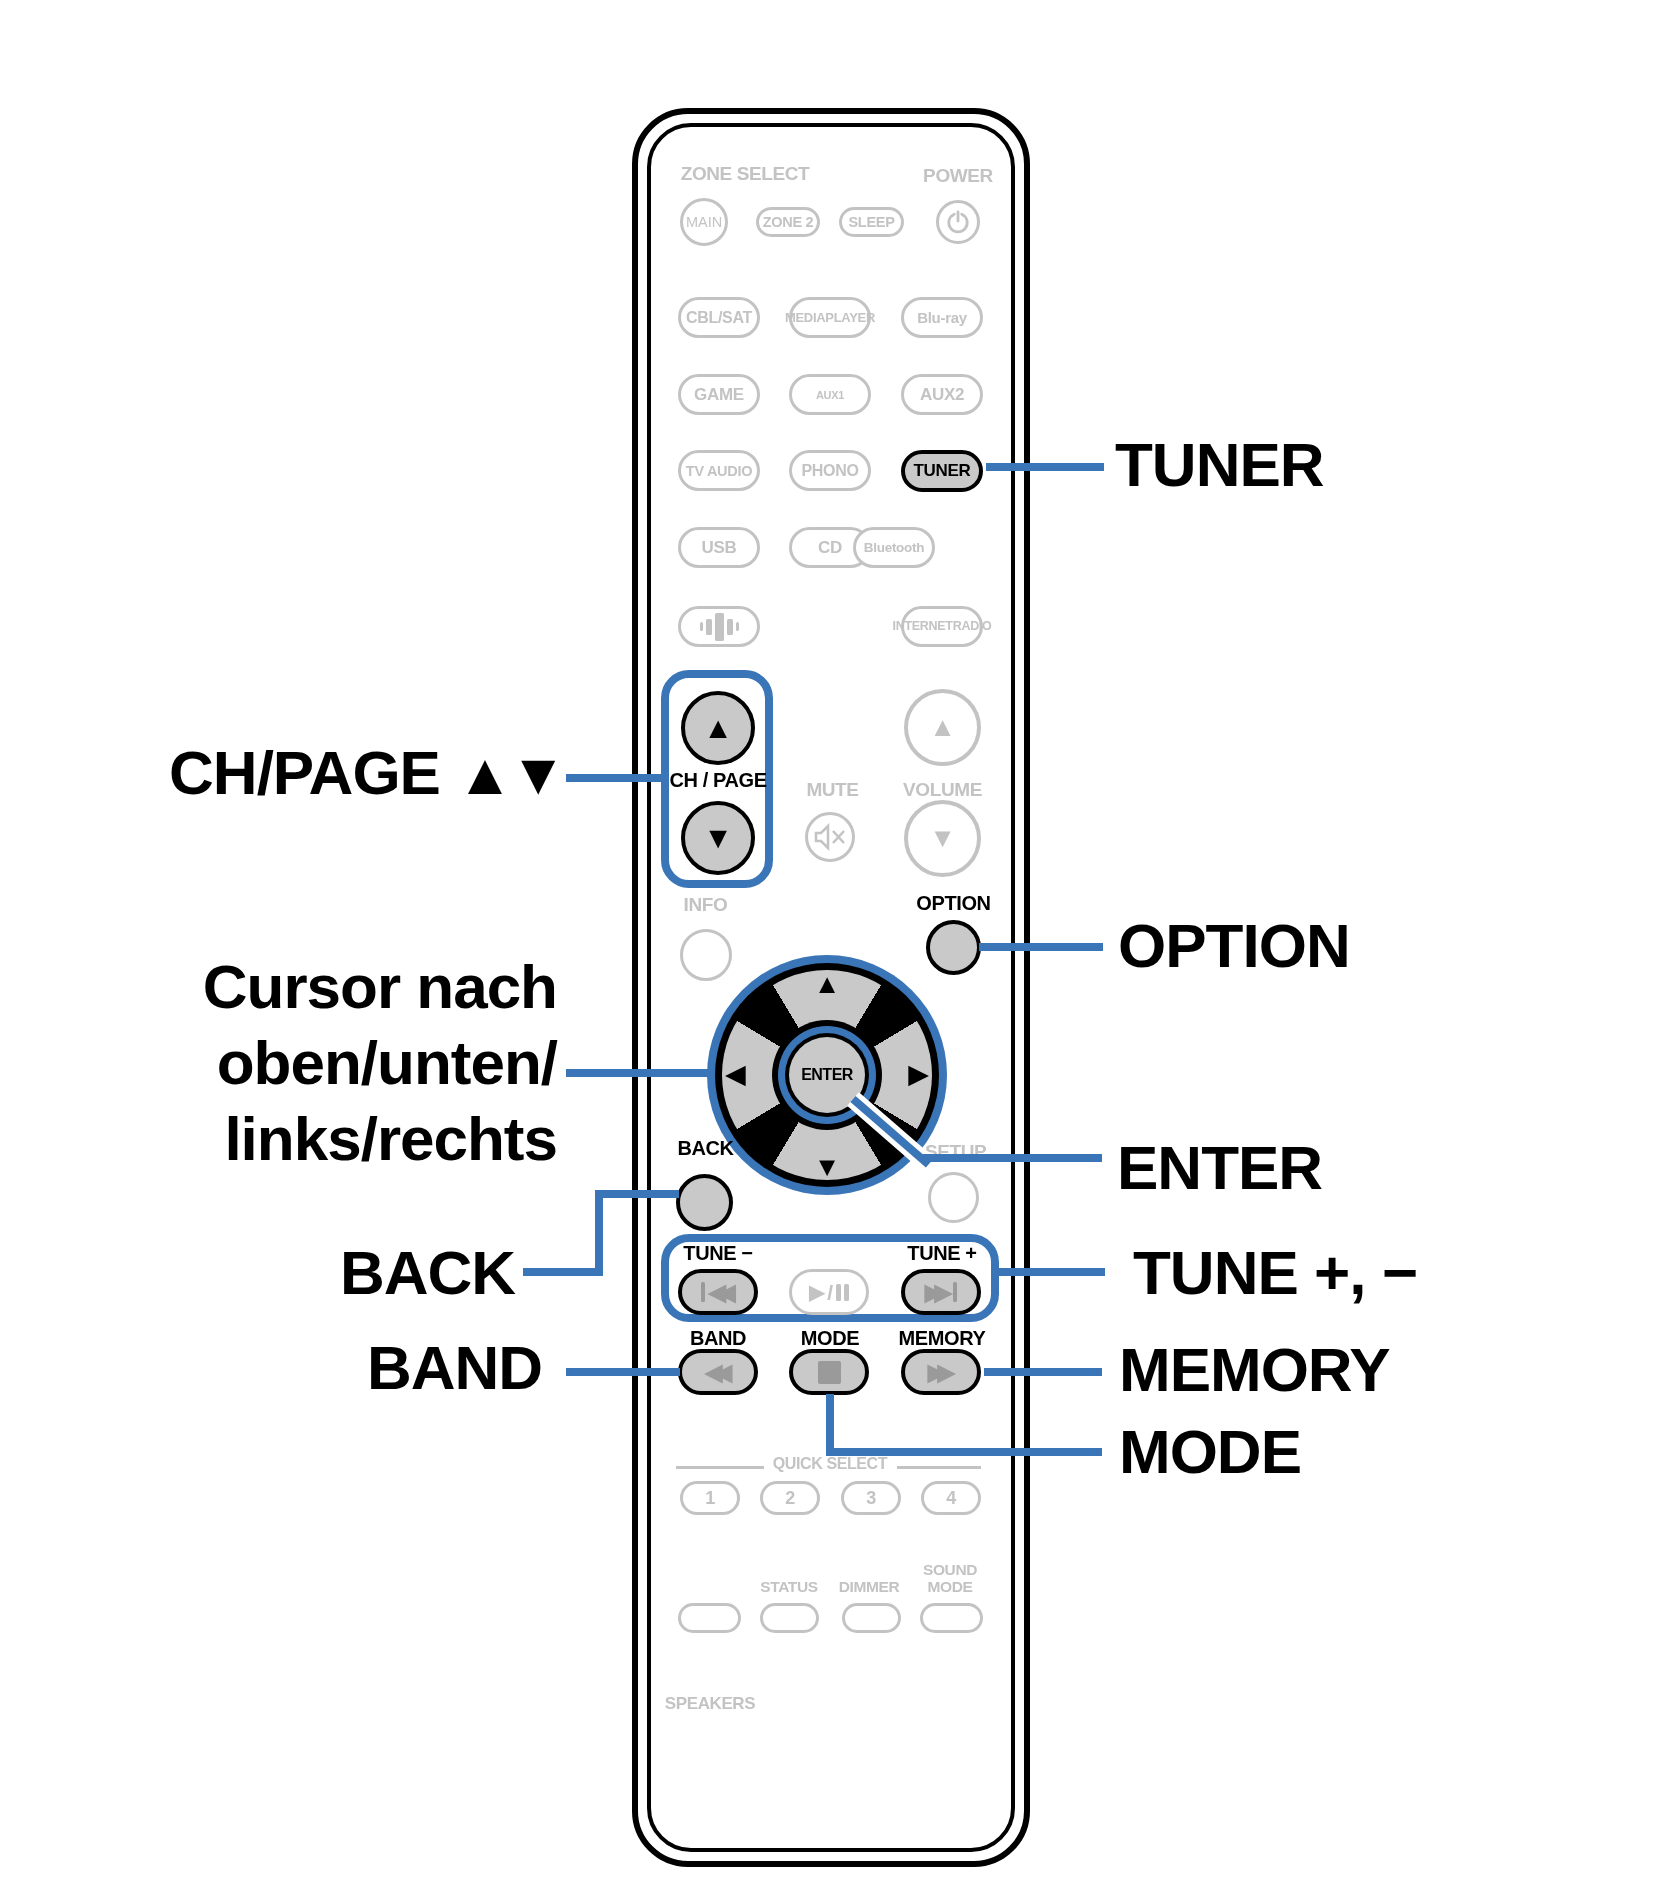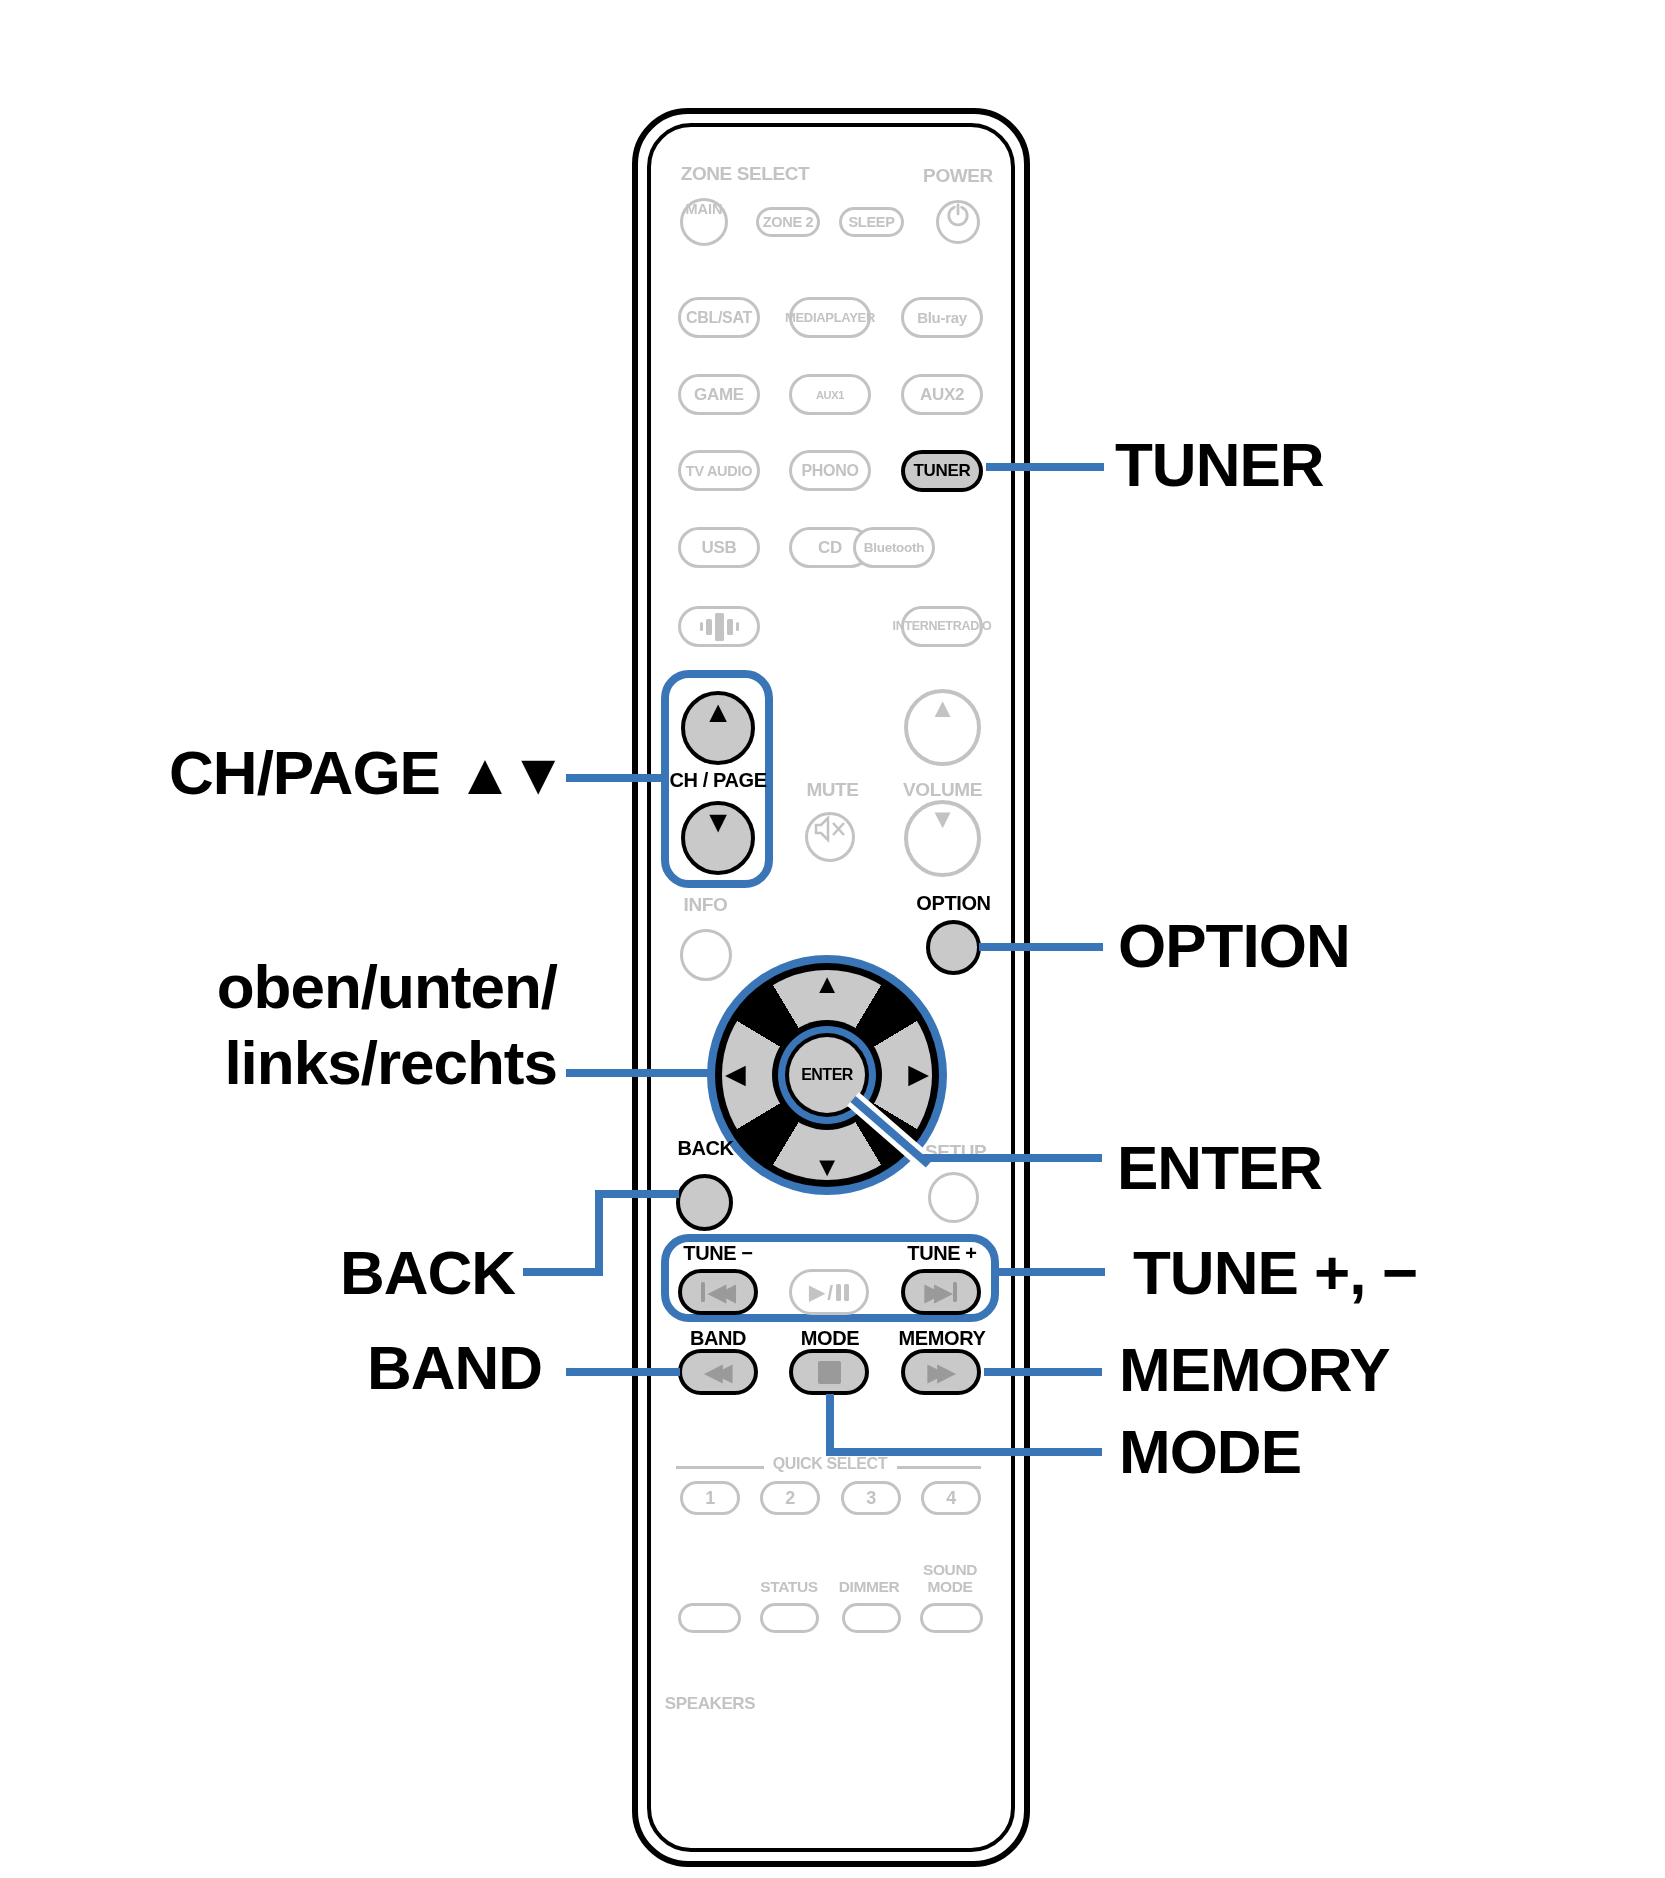--- a/index.html
+++ b/index.html
@@ -7,22 +7,22 @@
          font-family:"Liberation Sans", sans-serif;}
   .abs{position:absolute;box-sizing:border-box;}
   
   .remote-outer{border:6px solid #000;border-radius:56px;background:#fff;z-index:0;}
   .remote-inner{border:4px solid #000;border-radius:44px;background:#fff;z-index:0;}
   
   .pill{display:flex;align-items:center;justify-content:center;border:3px solid var(--gray);
         border-radius:999px;color:var(--gray);background:#fff;font-weight:bold;
         letter-spacing:-0.3px;z-index:3;text-align:center;}
   .pill.hl{border:4px solid #000;background:var(--fill);color:#000;}
-  .circ{display:flex;justify-content:center;border:3px solid var(--gray);
-        border-radius:50%;color:var(--gray);background:#fff;font-weight:bold;z-index:3;}
+  .circ{display:flex;align-items:center;justify-content:center;border:3px solid var(--gray);
+        border-radius:50%;color:var(--gray);background:#fff;font-weight:normal;z-index:3;}
   .circ.hl{border:4px solid #000;background:var(--fill);color:#000;}
   .two-line{flex-direction:row;line-height:1.02;}
   
   .lblg{color:var(--gray);font-weight:bold;font-size:19px;text-align:center;z-index:3;
         letter-spacing:-0.4px;white-space:nowrap;}
   .lblk{color:#000;font-weight:bold;font-size:20px;text-align:center;z-index:3;
         letter-spacing:-0.4px;white-space:nowrap;}
   
   .bluerect{border:8px solid var(--blue);border-radius:28px;background:transparent;z-index:2;}
   
@@ -278,20 +278,21 @@
   <div class="line" style="left:566px;top:1368px;width:114px;"></div>
   <div class="line" style="left:984px;top:1368px;width:118px;"></div>
   <div class="vline" style="left:826px;top:1394px;height:62px;"></div>
   <div class="line" style="left:826px;top:1448px;width:276px;"></div>
 
   <div class="callout" style="left:1115px;top:432px;">TUNER</div>
   <div class="callout" style="right:1102px;top:740px;text-align:right;">
     <span>CH/PAGE </span><span class="tris">▲▼</span>
   </div>
   <div class="callout" style="right:1108px;top:949px;text-align:right;line-height:76px;">
+    <div>Cursor nach</div>
     <div>oben/unten/</div>
     <div>links/rechts</div>
   </div>
   <div class="callout" style="left:1118px;top:913px;">OPTION</div>
   <div class="callout" style="left:1117px;top:1135px;">ENTER</div>
   <div class="callout" style="right:1150px;top:1240px;">BACK</div>
   <div class="callout" style="left:1133px;top:1240px;">TUNE +, −</div>
   <div class="callout" style="right:1123px;top:1335px;">BAND</div>
   <div class="callout" style="left:1119px;top:1337px;">MEMORY</div>
   <div class="callout" style="left:1119px;top:1419px;">MODE</div>

